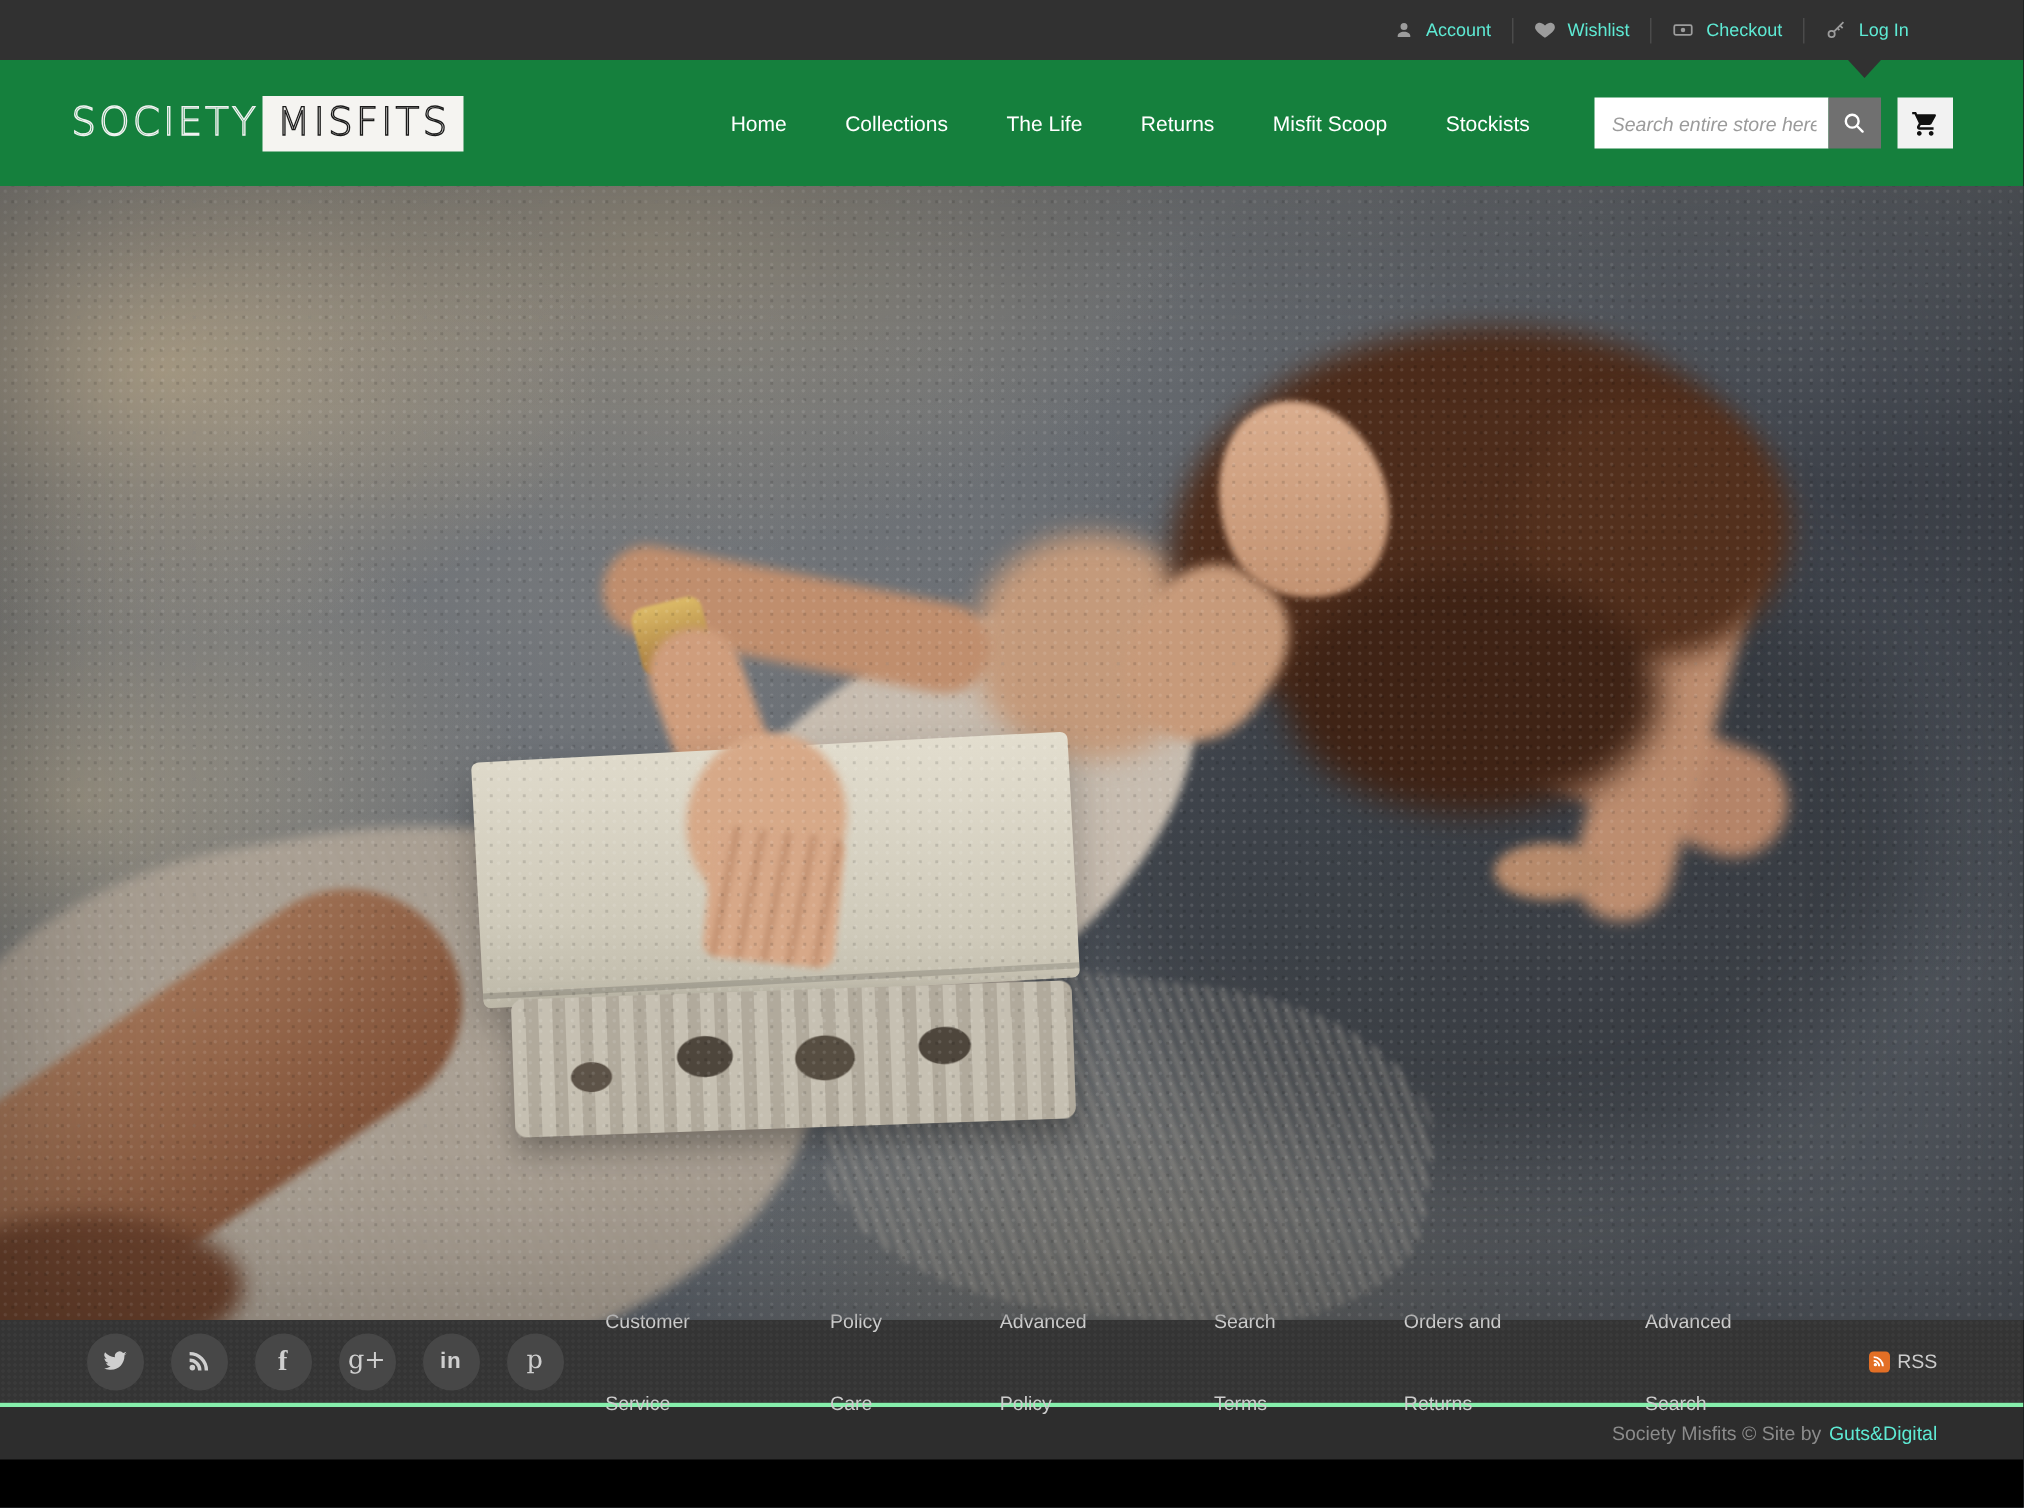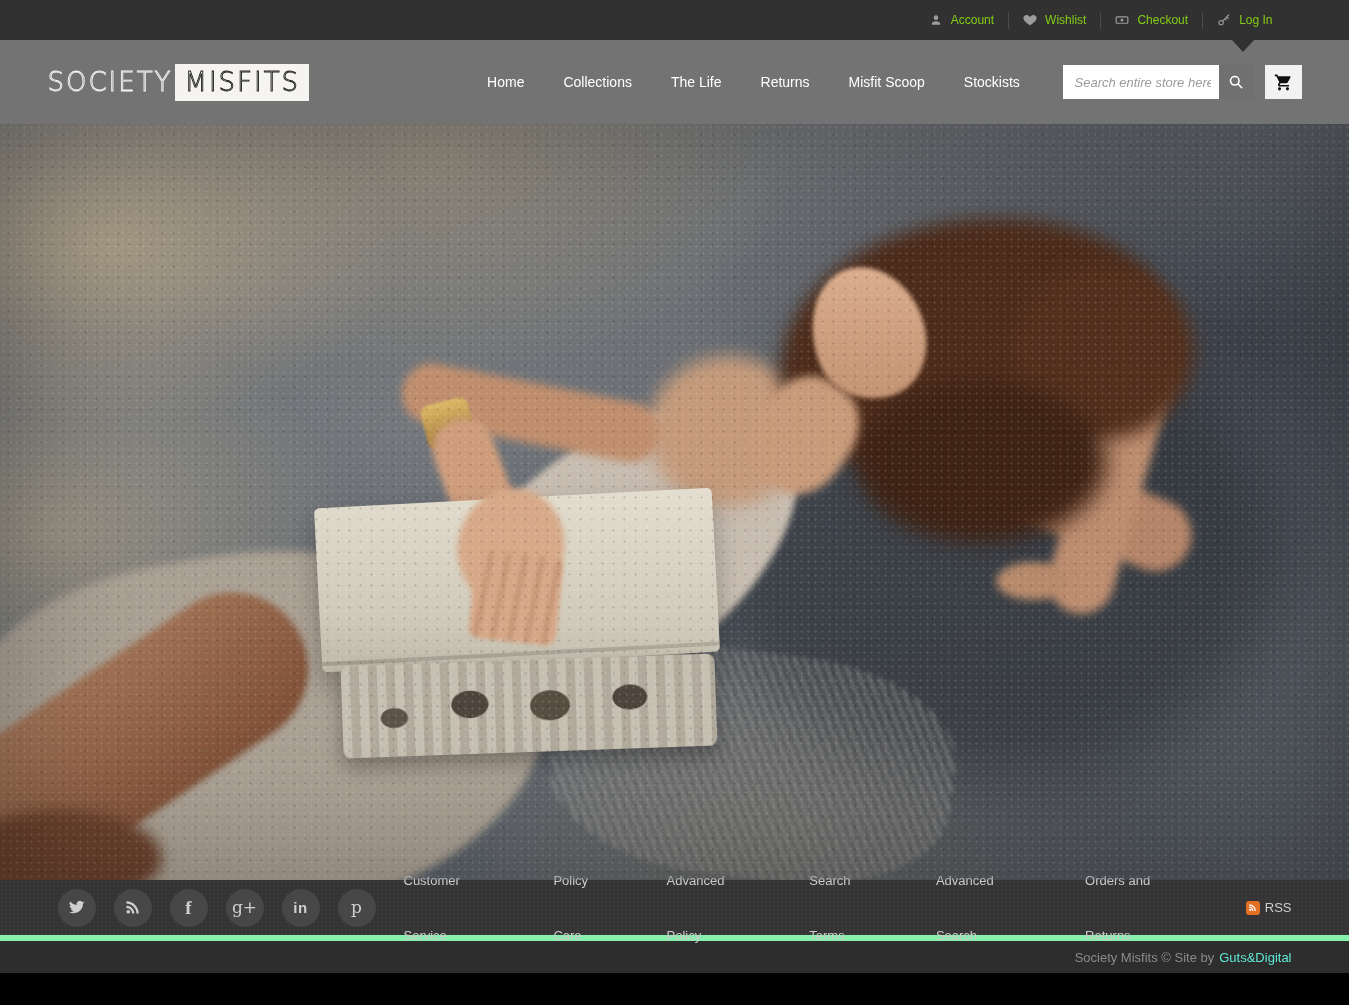--- a/index.html
+++ b/index.html
@@ -8,26 +8,26 @@
     width:1349px; height:1005px; overflow:hidden;
     font-family:"Liberation Sans", sans-serif;
     -webkit-font-smoothing:antialiased;
   }
   .shell { width:1254px; margin:0 auto; position:relative; height:100%; }
   a { text-decoration:none; cursor:pointer; }
 
   
   .topbar { height:40px; background:#313131; position:relative; z-index:30; }
   .topbar-inner { display:flex; justify-content:flex-end; align-items:center; padding-right:15px; }
-  .tb-item { display:flex; align-items:center; gap:8px; padding:0 14px; color:#84cc16; font-size:12px; line-height:40px; }
+  .tb-item { display:flex; align-items:center; gap:8px; padding:0 14px; color:#5eead4; font-size:12px; line-height:40px; }
   .tb-item svg { width:14px; height:14px; fill:#9c9c9c; stroke:#9c9c9c; }
   .tb-sep { width:1px; height:17px; background:#4b4b4b; }
 
   
-  .mainbar { height:84px; background:#737373; position:relative; z-index:20; }
+  .mainbar { height:84px; background:#15803d; position:relative; z-index:20; }
   .mainbar-inner { display:flex; align-items:center; }
   .notch { position:absolute; top:0; left:1232px; width:0; height:0;
            border-left:11px solid transparent; border-right:11px solid transparent;
            border-top:12px solid #313131; }
   .logo { display:flex; align-items:center; letter-spacing:2px; font-size:26px;
           font-family:"DejaVu Sans", sans-serif; font-weight:300; white-space:nowrap; }
   .logo-w1 { color:#f2f2f2; padding-right:3px; }
   .logo-w2 { background:#f5f4f1; color:#161616; padding:3px 9px 4px; }
   @supports (-webkit-text-stroke: 1px #fff) {
     .logo-w1 { -webkit-text-stroke:0.9px #f2f2f2; color:transparent; }
@@ -153,21 +153,21 @@
   .soc .glyph.fb { font-family:"Liberation Serif", serif; font-weight:bold; font-size:19px; }
   .soc .glyph.gp { font-family:"DejaVu Serif", serif; font-size:17px; }
   .soc .glyph.li { font-weight:bold; font-size:15px; letter-spacing:.5px; }
   .soc .glyph.pi { font-family:"DejaVu Serif", serif; font-size:17px; }
   .footer-links { margin-left:auto; display:flex; align-items:center; gap:19px; }
   .footer-links a { color:#cccccc; font-size:13px; line-height:55px;margin-left:28px; }
   .rss-link { display:flex; align-items:center; gap:5px;text-align:right; }
   .rss-badge { width:14px; height:14px; border-radius:3px; background:#e36f25; display:flex;
                align-items:center; justify-content:center; }
   .rss-badge svg { width:9px; height:9px; fill:#fff; }
-  .bottom-bar { height:38px; background:#2d2d2d; border-top:6px solid #86efac; }
+  .bottom-bar { height:38px; background:#2d2d2d; border-top:3px solid #86efac; }
   .bottom-inner { display:flex; justify-content:flex-end; align-items:center; padding-right:10px; }
   .copyright { color:#8b8b8b; font-size:13px; line-height:37px; }
   .credit { color:#5eead4; font-size:13px; margin-left:5px; line-height:37px; }
 
   .social-inner, .topbar-inner, .mainbar-inner, .bottom-inner { height:100%; }
 </style>
 </head>
 <body>
 
 <div>
@@ -293,22 +293,22 @@
         </a>
         <a class="soc">
           <span class="glyph pi">p</span>
         </a>
       </div>
       <div class="footer-links">
         <a>Customer Service</a>
         <a>Policy Care</a>
         <a>Advanced Policy</a>
         <a>Search Terms</a>
+        <a>Orders and Returns</a>
         <a>Advanced Search</a>
-        <a>Orders and Returns</a>
         <a class="rss-link">
           <span class="rss-badge">
             <svg viewBox="0 0 24 24">
                 <circle cx="6" cy="18" r="3"></circle>
                 <path d="M3 9.5A11.5 11.5 0 0 1 14.5 21h-3.4A8.1 8.1 0 0 0 3 12.9zM3 3a18 18 0 0 1 18 18h-3.4A14.6 14.6 0 0 0 3 6.4z"></path>
               </svg>
           </span>
           <span>RSS</span>
         </a>
       </div>

